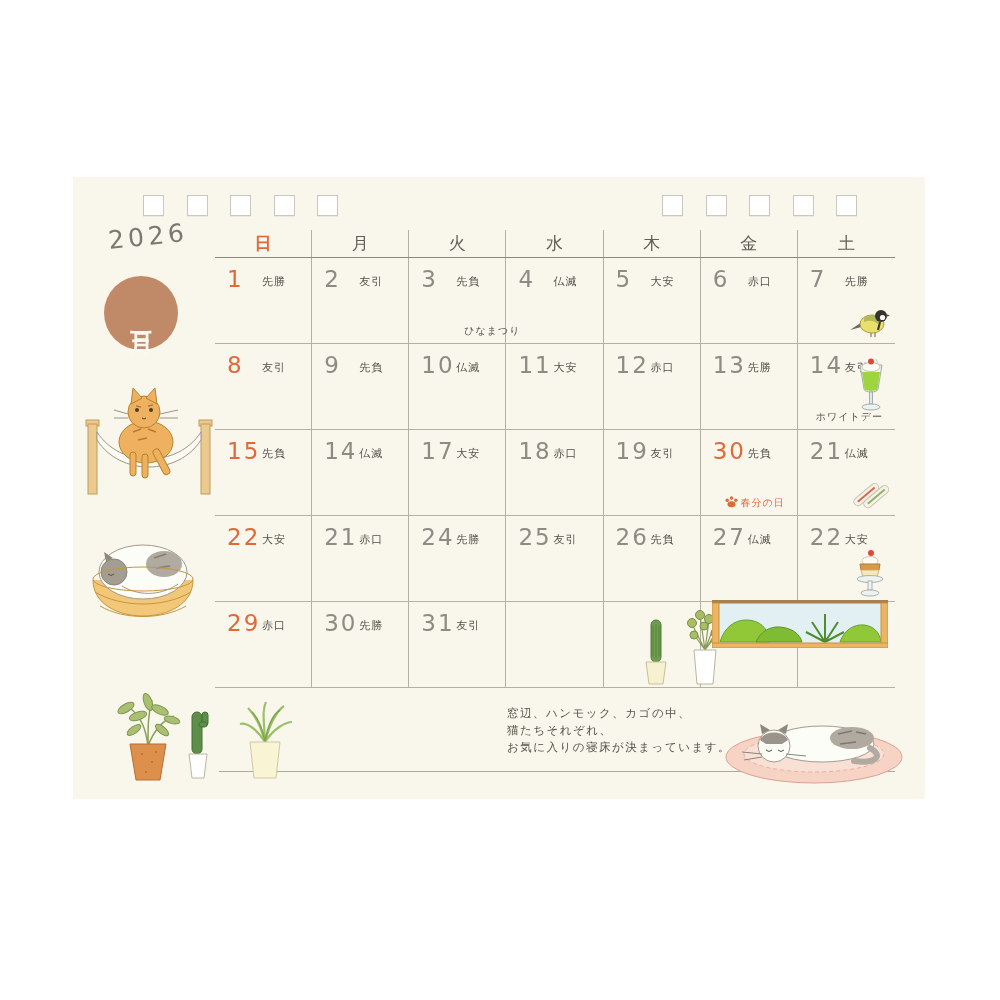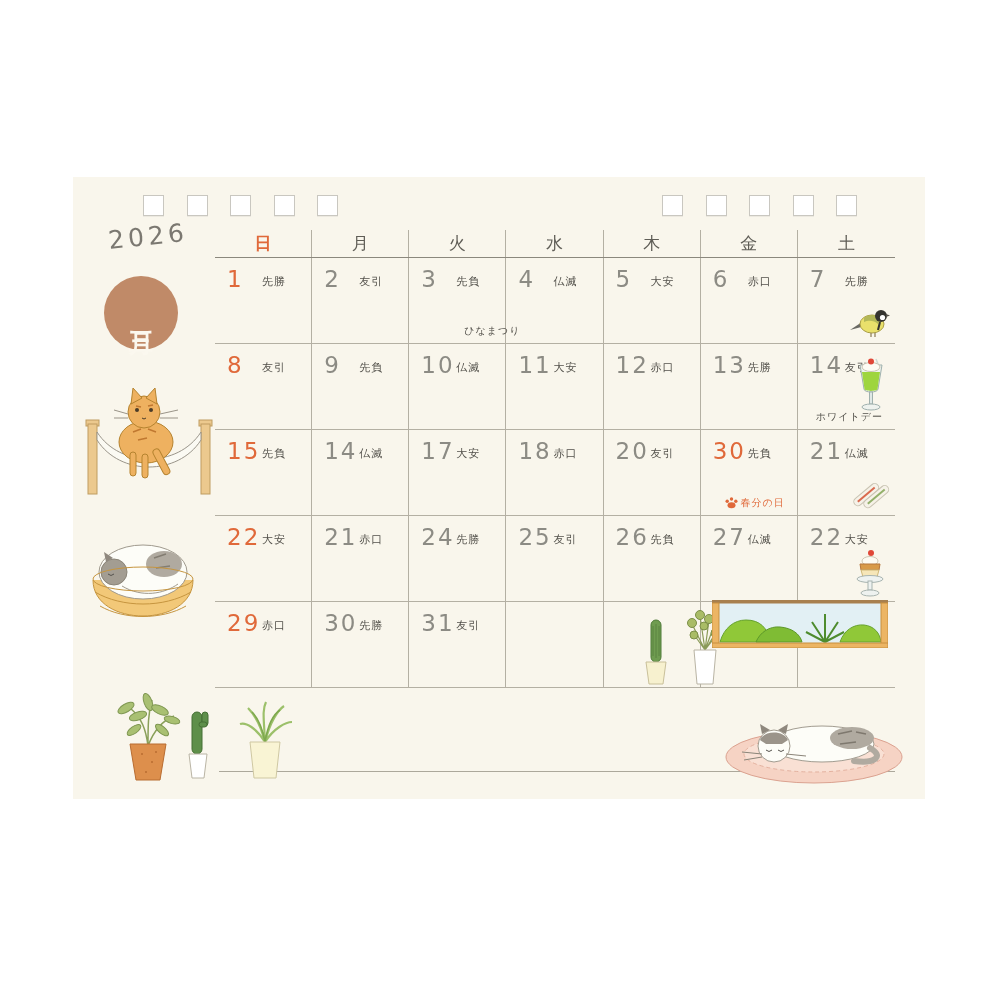--- a/index.html
+++ b/index.html
@@ -44,21 +44,21 @@
         display:grid;grid-template-columns:repeat(7,1fr);grid-auto-rows:86px;
         border-top:1.5px solid var(--line-dark);}
   .cell{position:relative;border-right:1px solid var(--line);border-bottom:1px solid var(--line);}
   .cell:nth-child(7n){border-right:none;}
   .date-num{position:absolute;left:12px;top:8px;font-size:23px;letter-spacing:2px;color:var(--date-gray);}
   .date-num.accent{color:var(--orange);}
   .rokuyo{position:absolute;left:47px;top:16px;font-size:11px;letter-spacing:1px;color:var(--rokuyo);}
   .cell-note{position:absolute;bottom:5px;font-size:10px;letter-spacing:1px;color:var(--rokuyo);white-space:nowrap;}
   .note-left{left:44px;margin-left:11px;}
   .note-right{right:12px;}
-  .cell-note.holiday{color:var(--orange);display:flex;align-items:center;gap:3px;}
+  .cell-note.holiday{color:var(--orange);display:flex;align-items:flex-start;gap:3px;}
   .cell-illu{position:absolute;line-height:0;}
   .illu-bird-icon{right:5px;bottom:3px;}
   .illu-cream-soda-icon{right:9px;top:14px;}
   .illu-bookmarks-icon{right:4px;bottom:3px;}
   .illu-pudding-icon{right:8px;bottom:2px;}
 
   
   .floor-line{position:absolute;left:146px;top:594px;width:676px;height:0;border-top:1px solid #aca89b;}
 
   
@@ -202,21 +202,21 @@
         </div>
         <div class="cell">
           <span class="date-num">17</span>
           <span class="rokuyo">大安</span>
         </div>
         <div class="cell">
           <span class="date-num">18</span>
           <span class="rokuyo">赤口</span>
         </div>
         <div class="cell">
-          <span class="date-num">20</span>
+          <span class="date-num">19</span>
           <span class="rokuyo">友引</span>
         </div>
         <div class="cell">
           <span class="date-num accent">30</span>
           <span class="rokuyo">先負</span>
           <span class="cell-note note-right holiday">
             <span style="line-height: 0;"><svg width="13" height="12" viewBox="0 0 13 12">
                 <circle cx="2.2" cy="4.2" r="1.7" fill="#e0693a"></circle>
                 <circle cx="6.5" cy="2" r="1.7" fill="#e0693a"></circle>
                 <circle cx="10.8" cy="4.2" r="1.7" fill="#e0693a"></circle>
@@ -413,15 +413,20 @@
         <path d="M148,44 C162,52 154,60 132,57" stroke="#b0aaa0" stroke-width="6" fill="none" stroke-linecap="round"></path>
         <circle cx="52" cy="42" r="16" fill="#fdfdf8" stroke="#a29c90"></circle>
         <path d="M38,36 C42,26 62,26 66,36 L60,40 L44,40 Z" fill="#9b948a"></path>
         <path d="M40,30 L38,20 L48,26 Z" fill="#8f887e"></path>
         <path d="M64,30 L66,20 L56,26 Z" fill="#8f887e"></path>
         <path d="M44,46 q3,3 6,0 M56,46 q3,3 6,0" stroke="#55534e" fill="none"></path>
         <path d="M40,50 L20,48 M40,53 L22,56 M64,50 L84,52" stroke="#8a8478" stroke-width="1" fill="none"></path>
       </svg>
     </span>
 
+    <div class="caption">
+      <div>窓辺、ハンモック、カゴの中、</div>
+      <div>猫たちそれぞれ、</div>
+      <div>お気に入りの寝床が決まっています。</div>
+    </div>
 
   </div>
 </div>
 
 </body></html>

